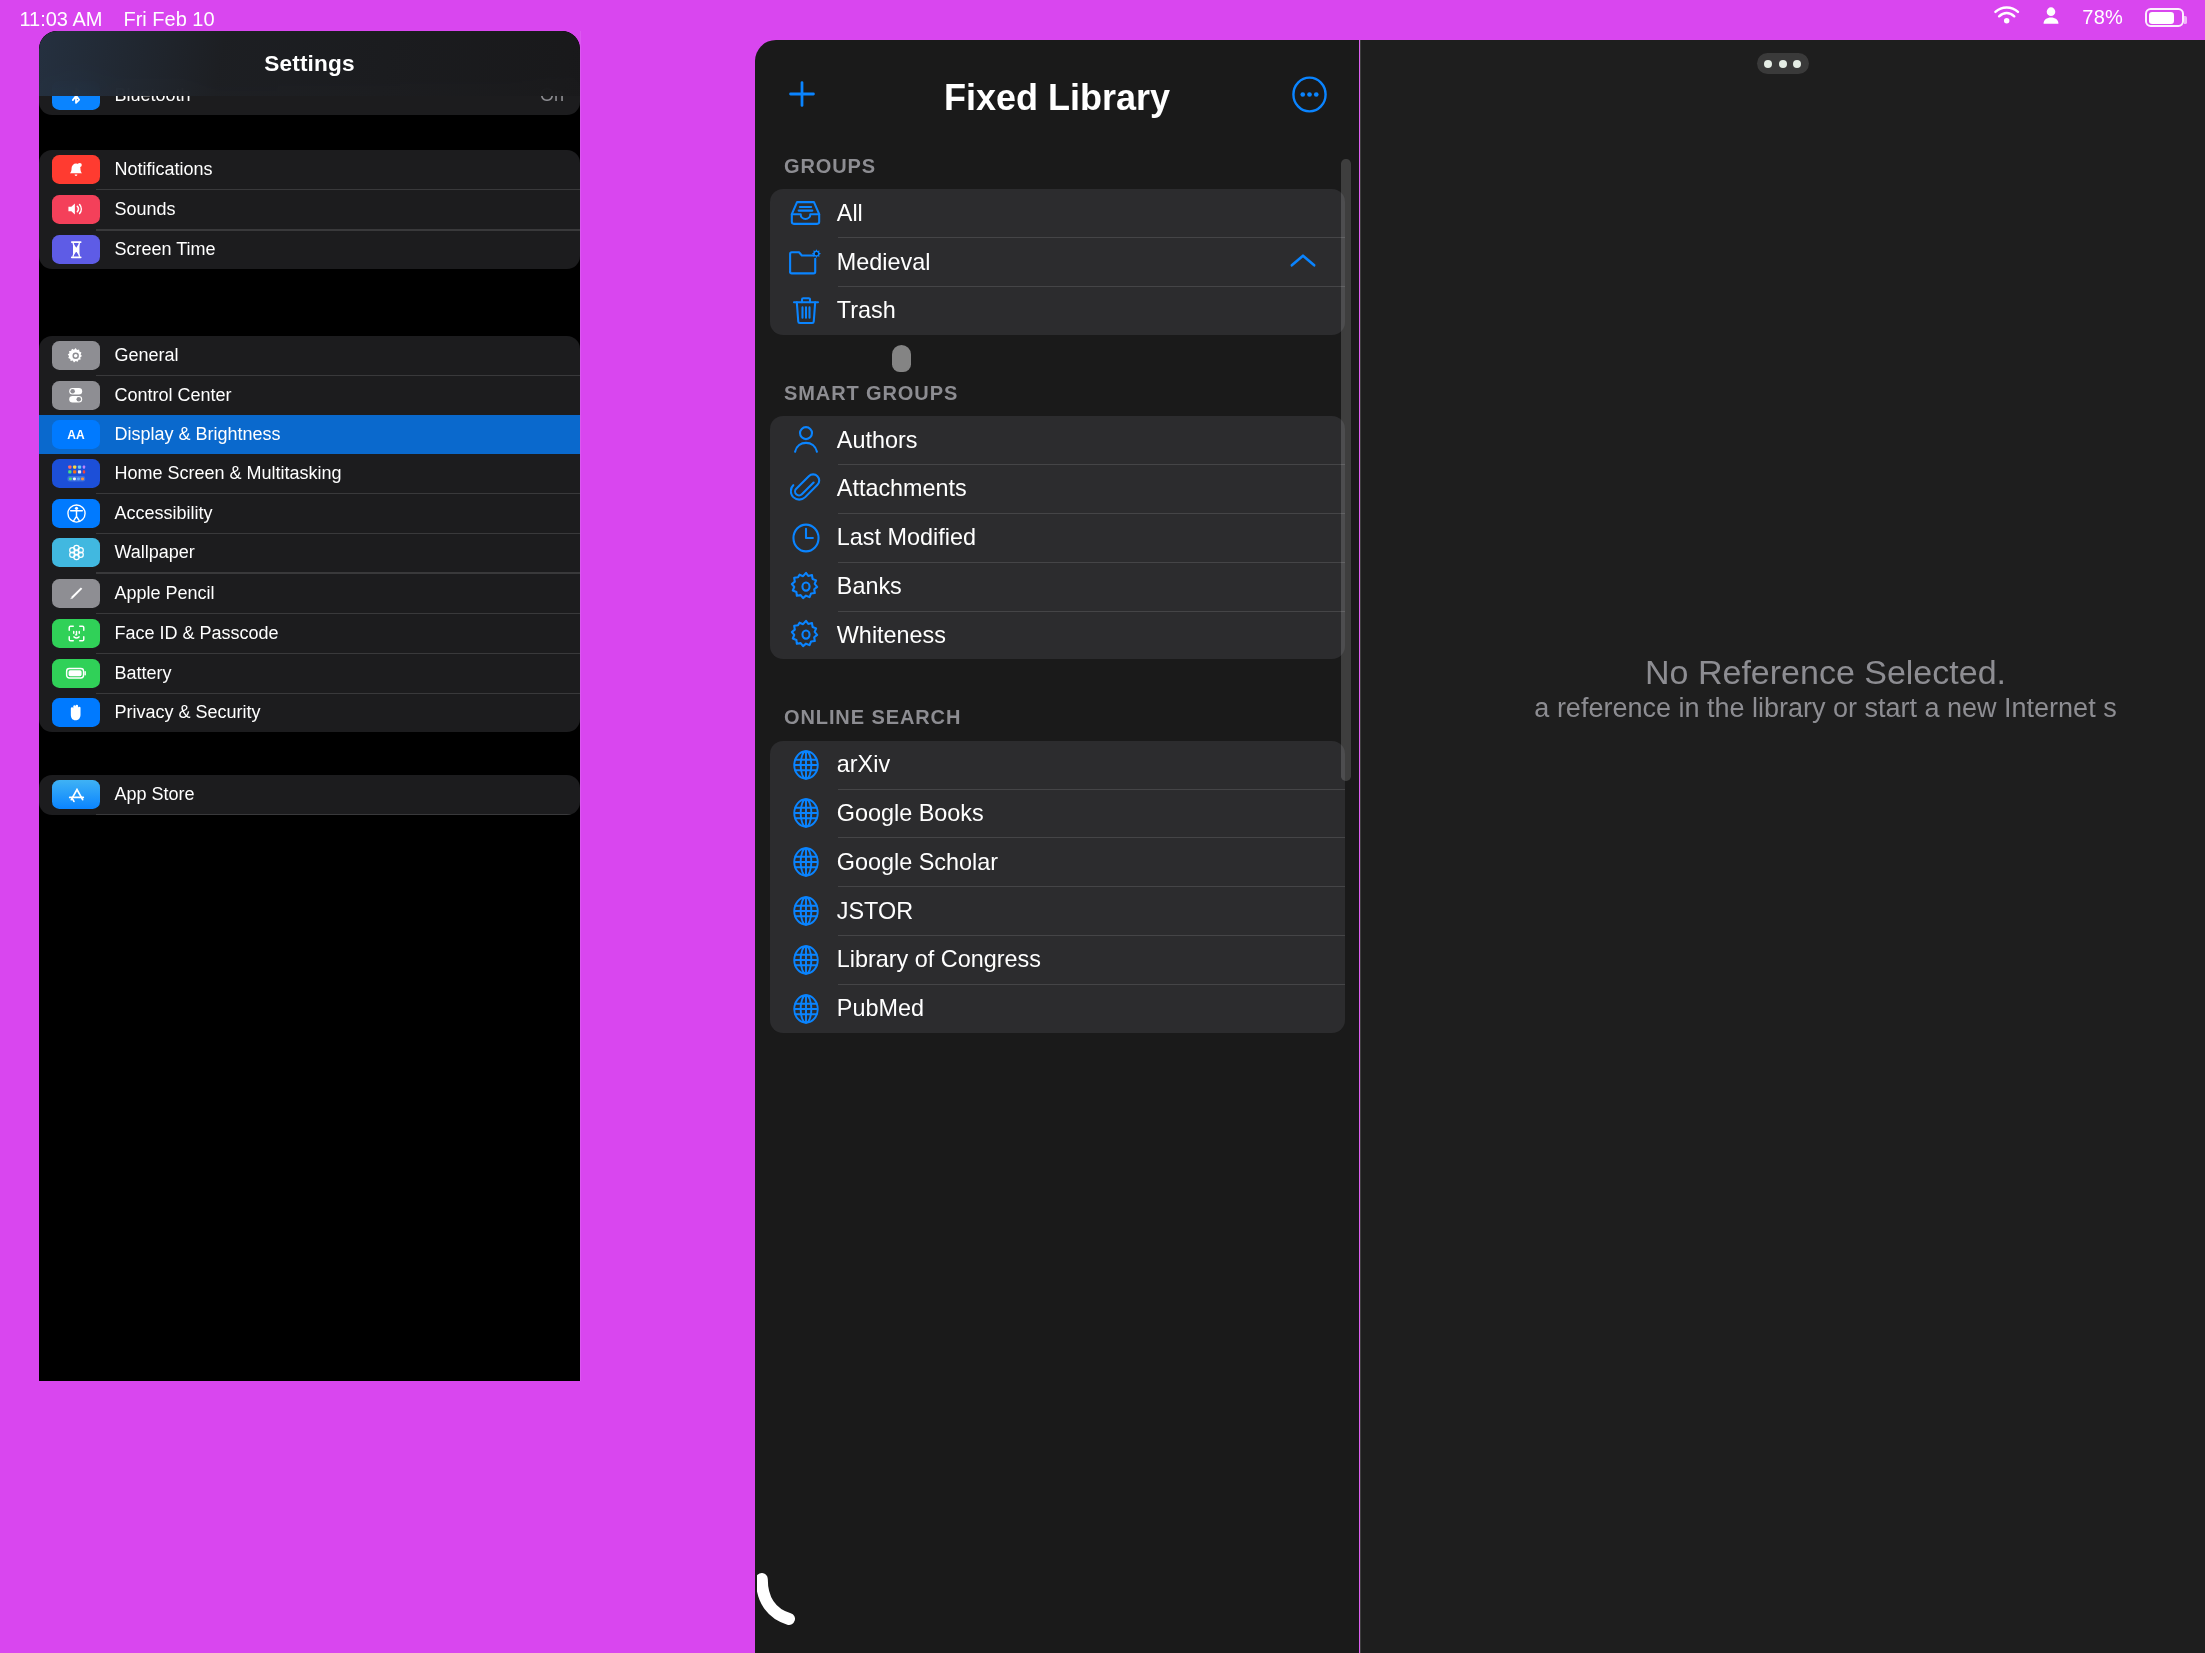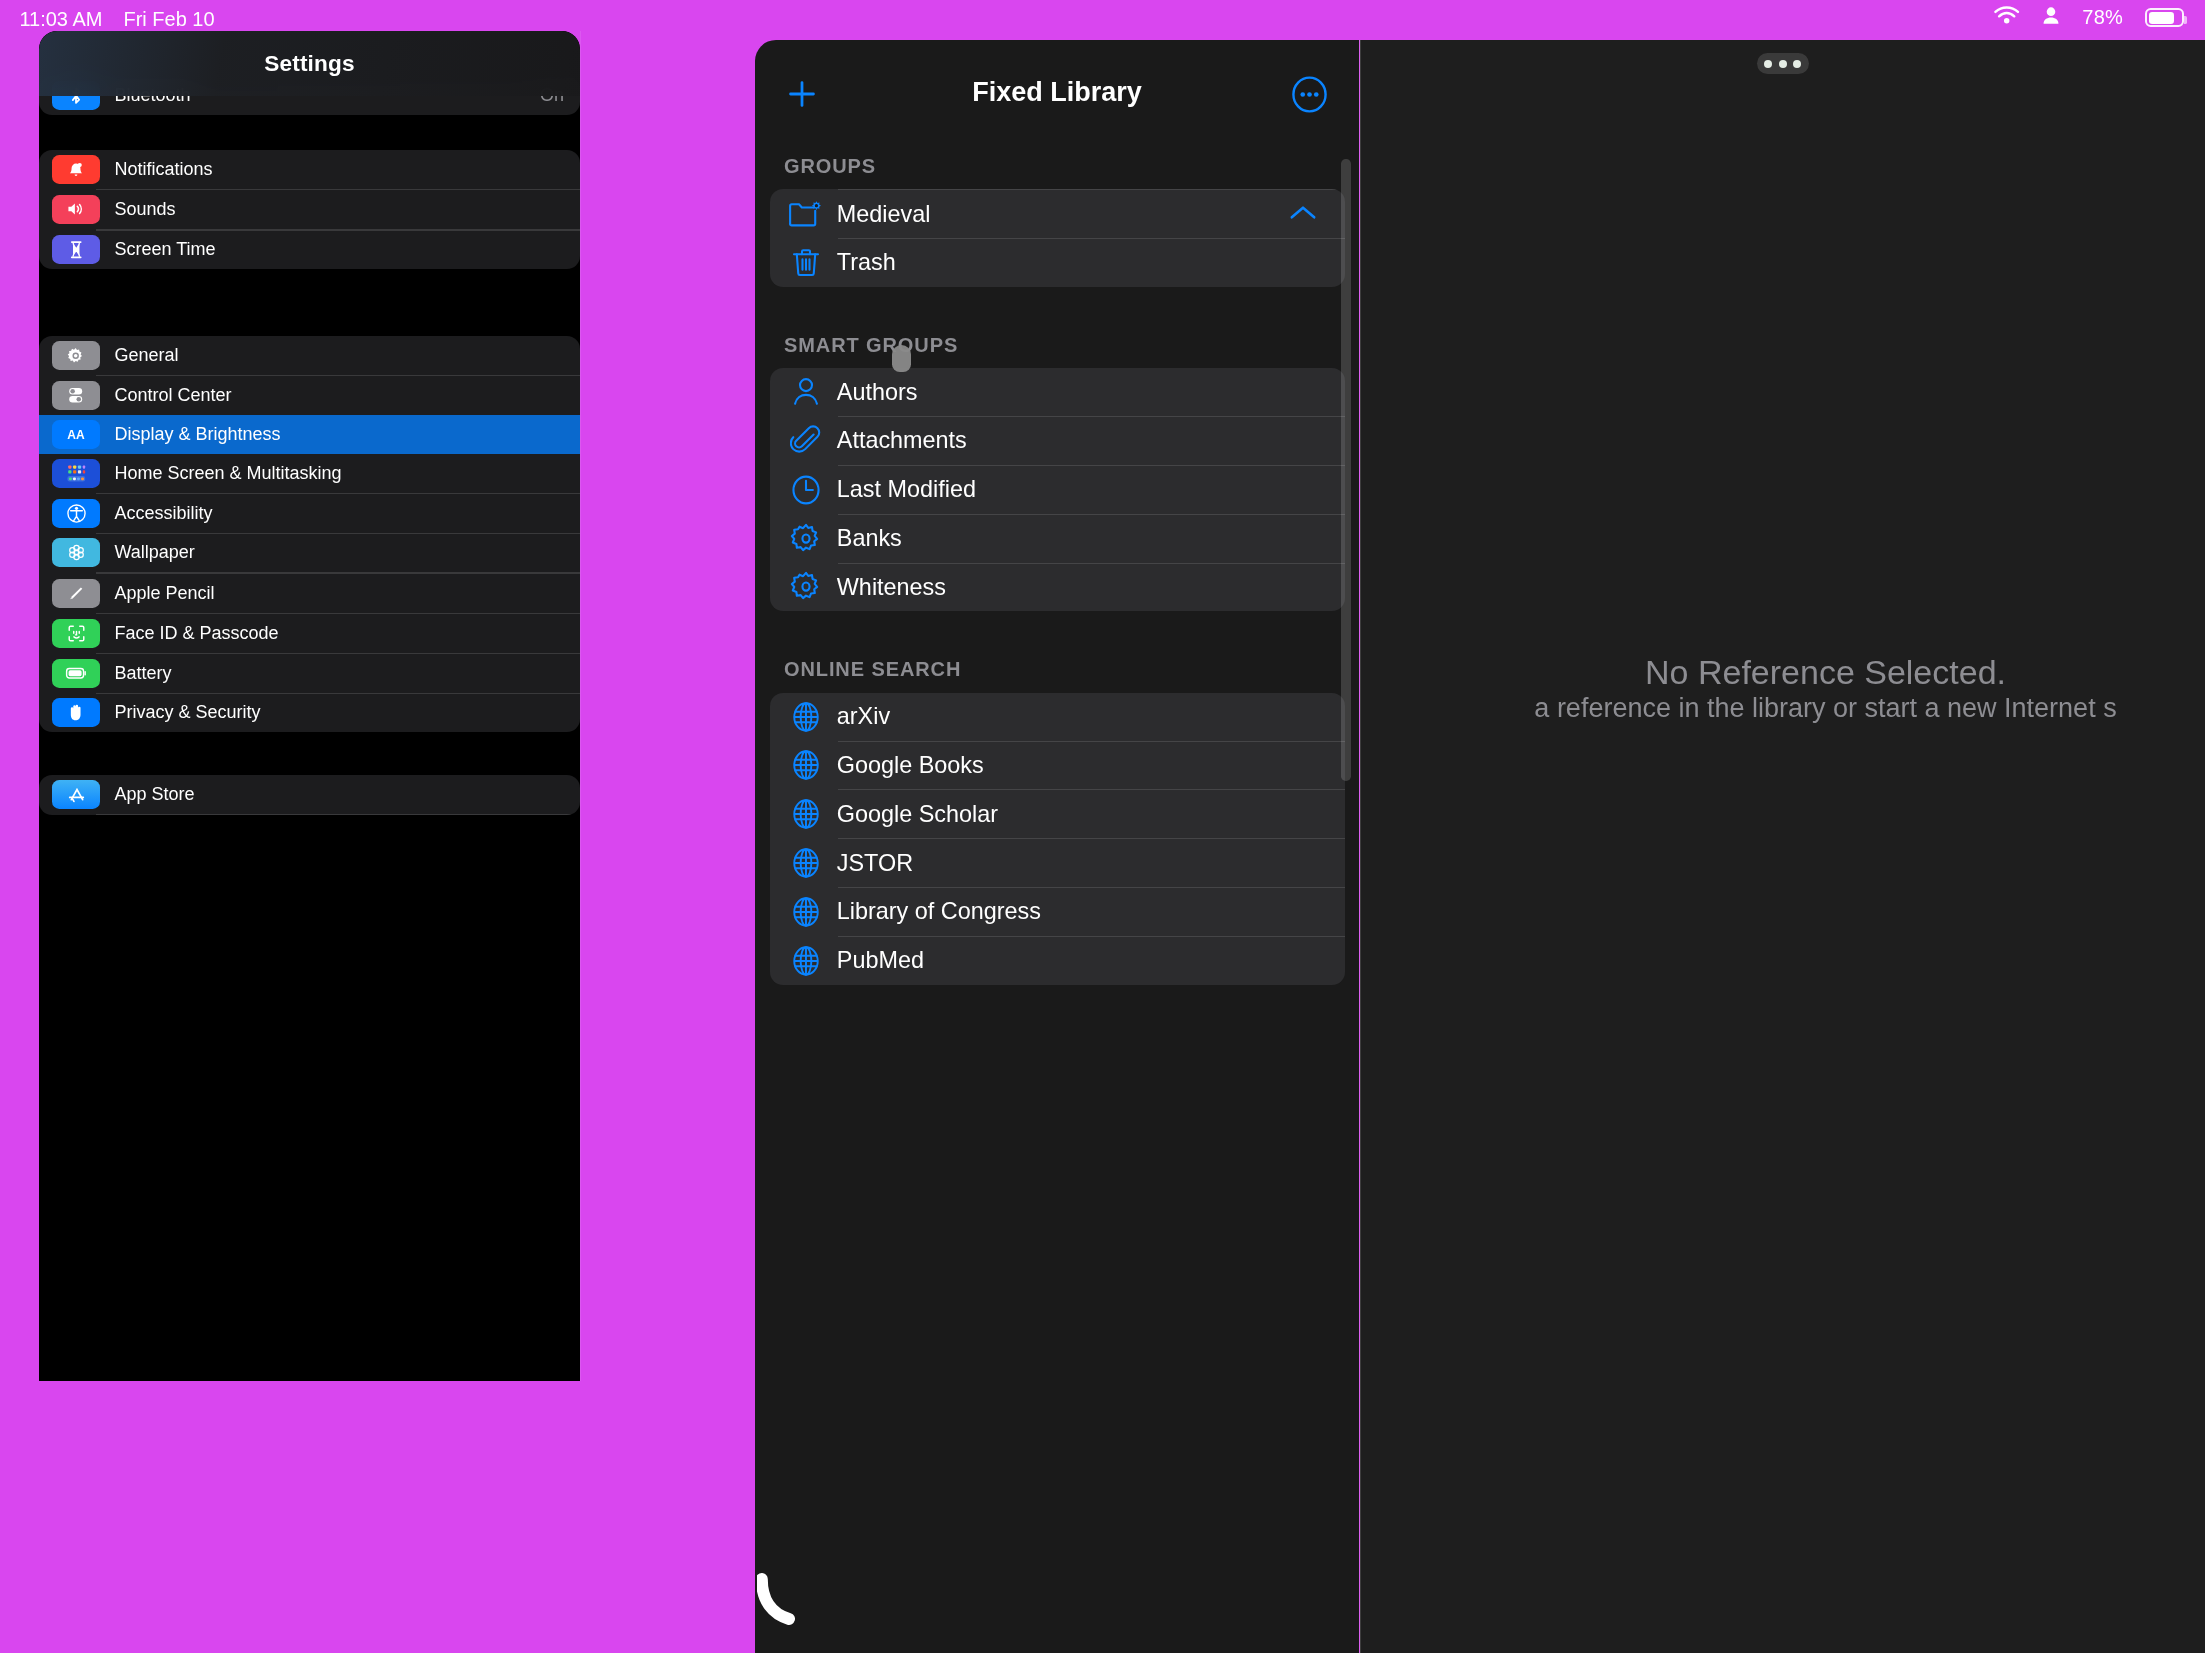--- a/index.html
+++ b/index.html
@@ -49,21 +49,21 @@
   
   .ico-sq { width:48px; height:29px; border-radius:7.3px; display:flex; align-items:center; justify-content:center; color:#fff; }
 
   
   .lib-sidebar {
     position: absolute; left: 755px; top: 40px; width: 604px; height: 1613px;
     background: #1a1a1a; border-radius: 21px 0 0 0; overflow: hidden; z-index: 10;
   }
   .lib-header { height: 97px; position: relative; }
   .lib-plus { position:absolute; left: 29px; top: 36px; width: 36px; height: 36px; }
-  .lib-title { position:absolute; left: 0; right: 0; top: 37px; text-align:center; color:#fff; font-size: 27px; font-weight: 700; }
+  .lib-title { position:absolute; left: 0; right: 0; top: 37px; text-align:center; color:#fff; font-size: 36px; font-weight: 700; }
   .lib-more { position:absolute; right: 31px; top: 36px; width: 37px; height: 37px; }
   .lib-body { padding: 0 14.5px 0 14.5px; }
   .sec-label { color:#8d8d92; font-size: 20px; letter-spacing: 0.9px; font-weight: 700; padding: 18px 0 11.3px 14.5px; }
   .sec-card { background: #2c2c2e; border-radius: 13px; overflow: hidden; }
   .lib-row { display:flex; align-items:center; height: 48px; padding-left: 16px; position: relative; }
   .lib-ico { flex:0 0 40px; width:40px; height:40px; display:flex; align-items:center; justify-content:center; }
   .lib-text { color:#fff; font-size: 23.4px; margin-left: 11.3px; white-space: nowrap; }
   .lib-chev { position:absolute; right: 26px; top: 50%; transform: translateY(-50%); }
   .lib-sep { height: 0.8px; background: rgba(255,255,255,.12); margin-left: 68px; }
   .sec-gap { height: 29px; }
@@ -374,20 +374,32 @@
             </g>
           </svg>
       </span>
     </div>
 
     <div class="lib-body">
 
       <div class="sec-label">GROUPS</div>
       <div class="sec-card">
 
+        <div class="lib-row">
+          <span class="lib-ico">
+            <svg width="37" height="34" viewBox="0 0 46 42">
+                <g fill="none" stroke="#0a84ff" stroke-width="2.6" stroke-linejoin="round" stroke-linecap="round">
+              <path d="M6 22.5L12.5 7.5h21L40 22.5v9.5a2.5 2.5 0 0 1-2.5 2.5h-29A2.5 2.5 0 0 1 6 32z"></path>
+              <path d="M6 22.5h11a6 6 0 0 0 12 0h11"></path>
+              <path d="M16 13.5h14M14.5 18h17"></path>
+            </g>
+              </svg>
+          </span>
+          <span class="lib-text">All</span>
+        </div>
         <div class="lib-sep"></div>
 
         <div class="lib-row">
           <span class="lib-ico">
             <svg width="39" height="34" viewBox="0 0 48 42">
                 <g fill="none" stroke="#0a84ff" stroke-width="2.6" stroke-linejoin="round" stroke-linecap="round">
               <path d="M5 33V11a2 2 0 0 1 2-2h9l3.5 4H34"></path>
               <path d="M5 33a2 2 0 0 0 2 2h27a2 2 0 0 0 2-2V17"></path>
             </g>
             <g fill="#0a84ff">

